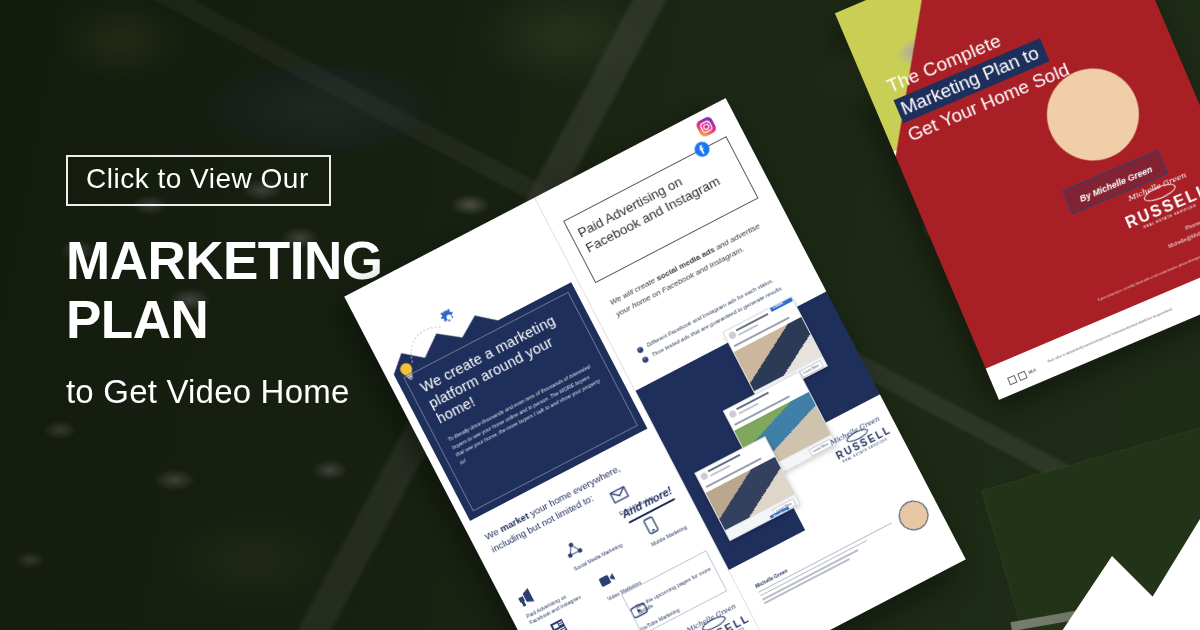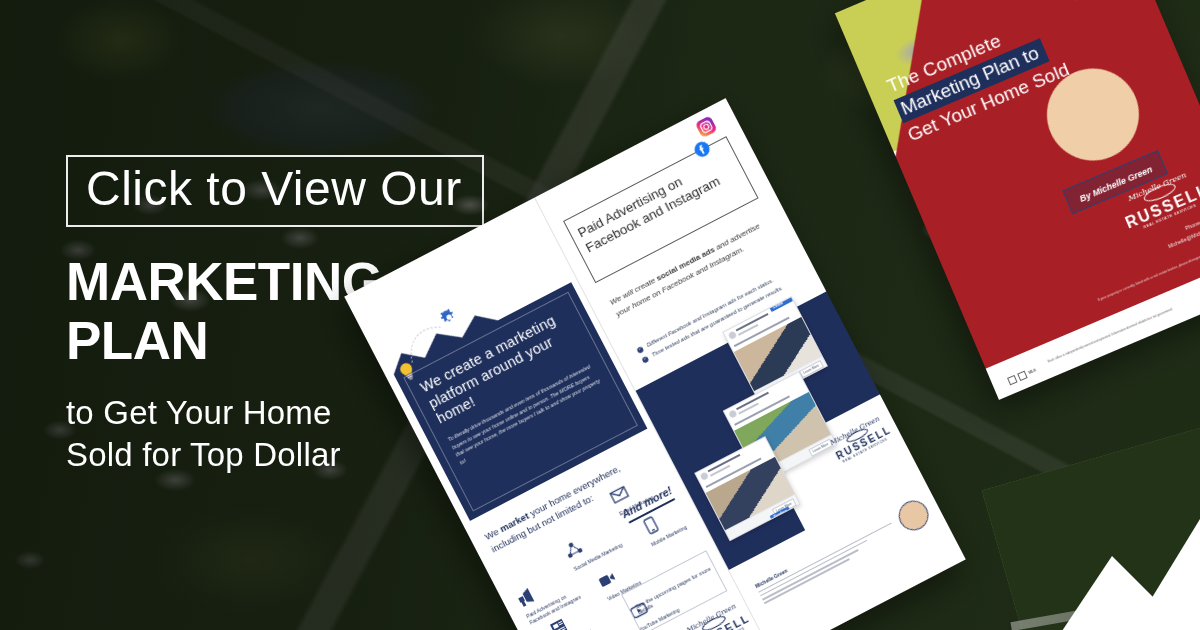--- a/index.html
+++ b/index.html
@@ -91,21 +91,21 @@
   }
 
   
   .copy { position: absolute; left: 66px; top: 155px; width: 470px; }
   .cta-box {
     display: inline-block;
     border: 2px solid rgba(255,255,255,.92);
     padding: 7px 20px 11px 18px;
   }
   .cta-box .cta-text {
-    color: #fff; font-size: 48px; font-weight: 300;
+    color: #fff; font-size: 28px; font-weight: 300;
     letter-spacing: .5px; line-height: 1.04; white-space: nowrap;
   }
   .headline {
     margin-top: 25px;
     color: #fff; font-size: 53px; font-weight: 700;
     letter-spacing: -.5px; line-height: 1.12; text-transform: uppercase;
   }
   .headline .l2 { display: block; }
   .subhead {
     margin-top: 21px;
@@ -331,22 +331,21 @@
   <div class="wedge-b"></div>
 
   <div class="copy">
     <div class="cta-box">
       <div class="cta-text">Click to View Our</div>
     </div>
     <div class="headline">
       <span class="l2">MARKETING PLAN</span>
     </div>
     <div class="subhead">
-      <span>to Get Your Home</span>
-      <span class="s2">Sold for Top Dollar</span>
+      <span>to Get Video Home</span>
     </div>
   </div>
 
   <div class="spread">
 
     <div class="page page-left">
 
       <svg class="squiggle" viewBox="0 0 58 36">
         <path d="M4 30 C10 6, 30 2, 46 12" fill="none" stroke="#b9bfcd" stroke-width="1" stroke-dasharray="2 2"></path>
       </svg>

